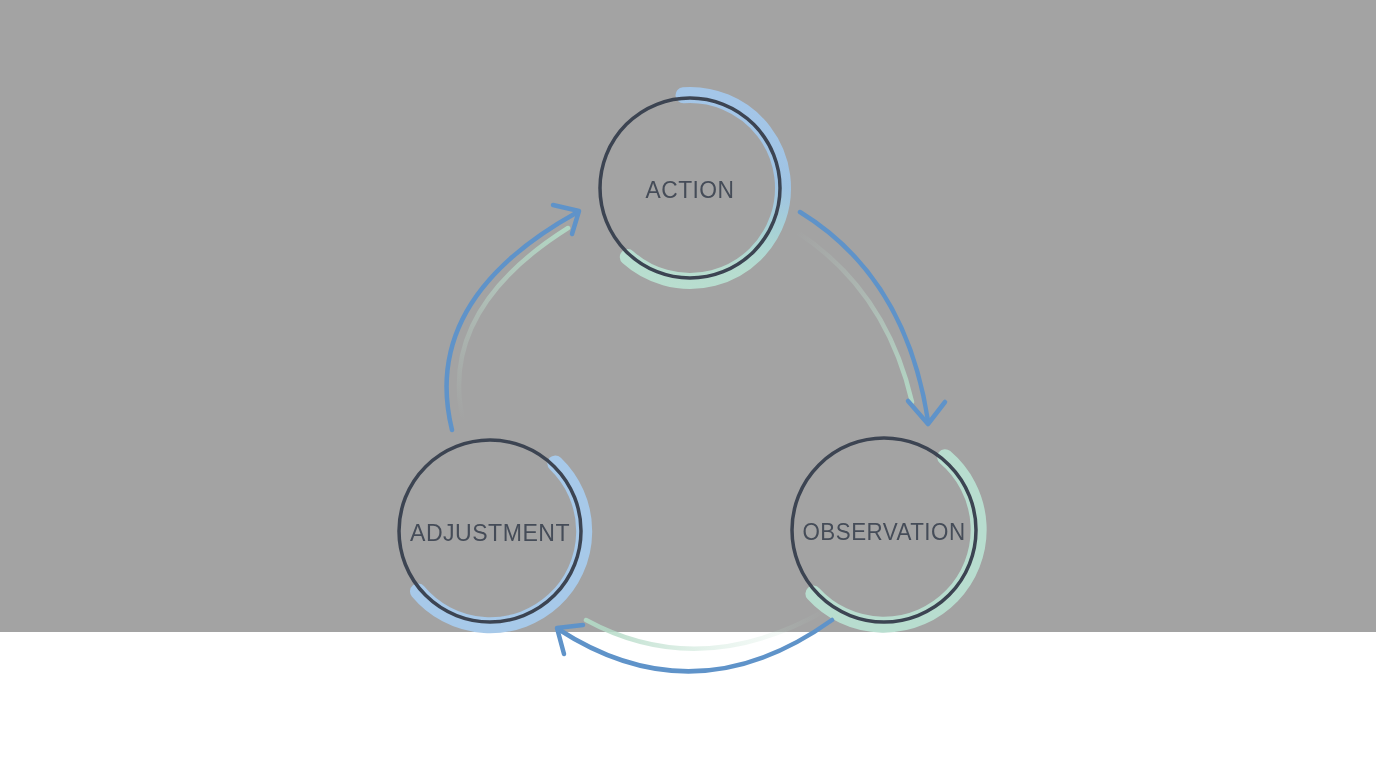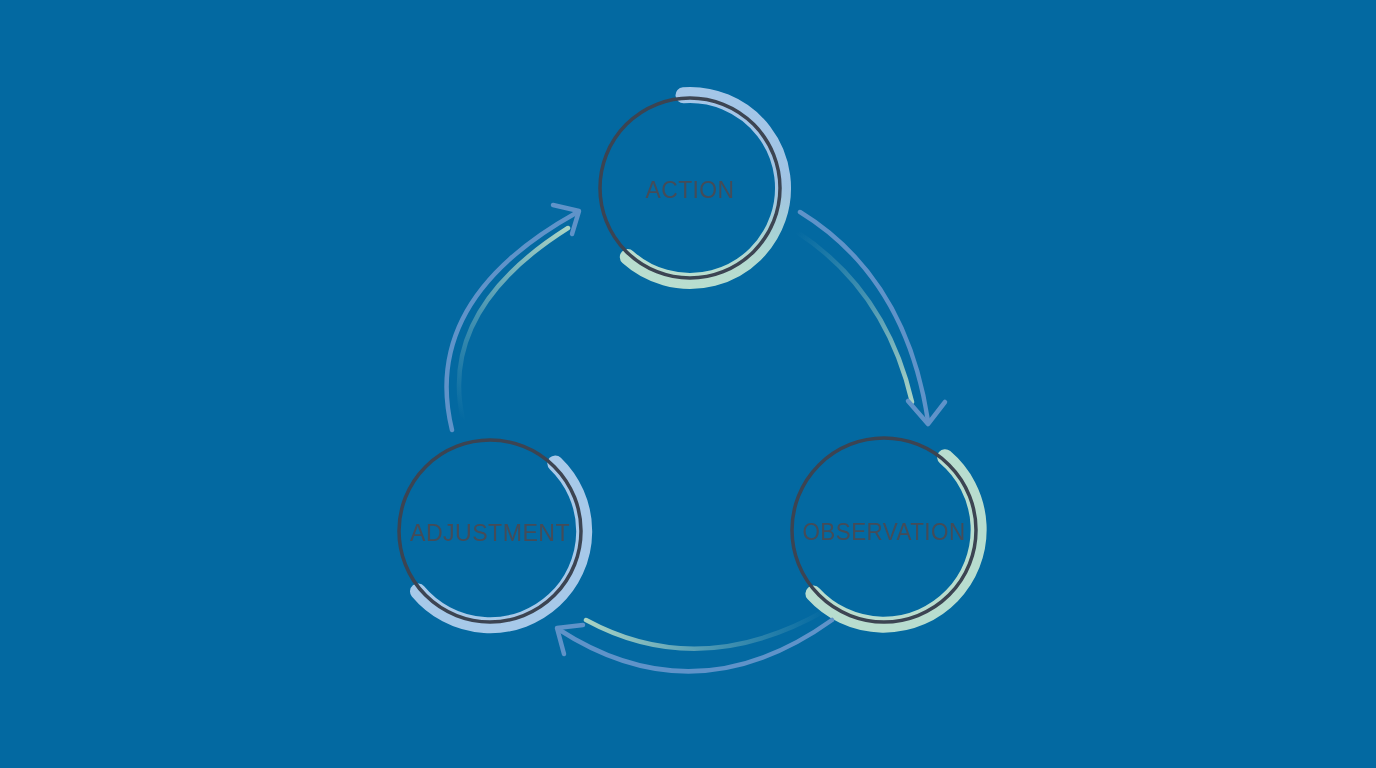--- a/index.html
+++ b/index.html
@@ -7,22 +7,22 @@
     padding: 0;
     background: #ffffff;
     width: 1376px;
     height: 768px;
     overflow: hidden;
     font-family: "Liberation Sans", sans-serif;
   }
   .stage {
     position: relative;
     width: 1376px;
-    height: 768px;
-    background: #0369a1;
+    height: 632px;
+    background: #a3a3a3;
   }
   svg { display: block; }
   .node-label {
     font-family: "Liberation Sans", sans-serif;
     font-size: 24px;
     font-weight: 400;
     letter-spacing: 0.5px;
   }
 </style>
 </head>

